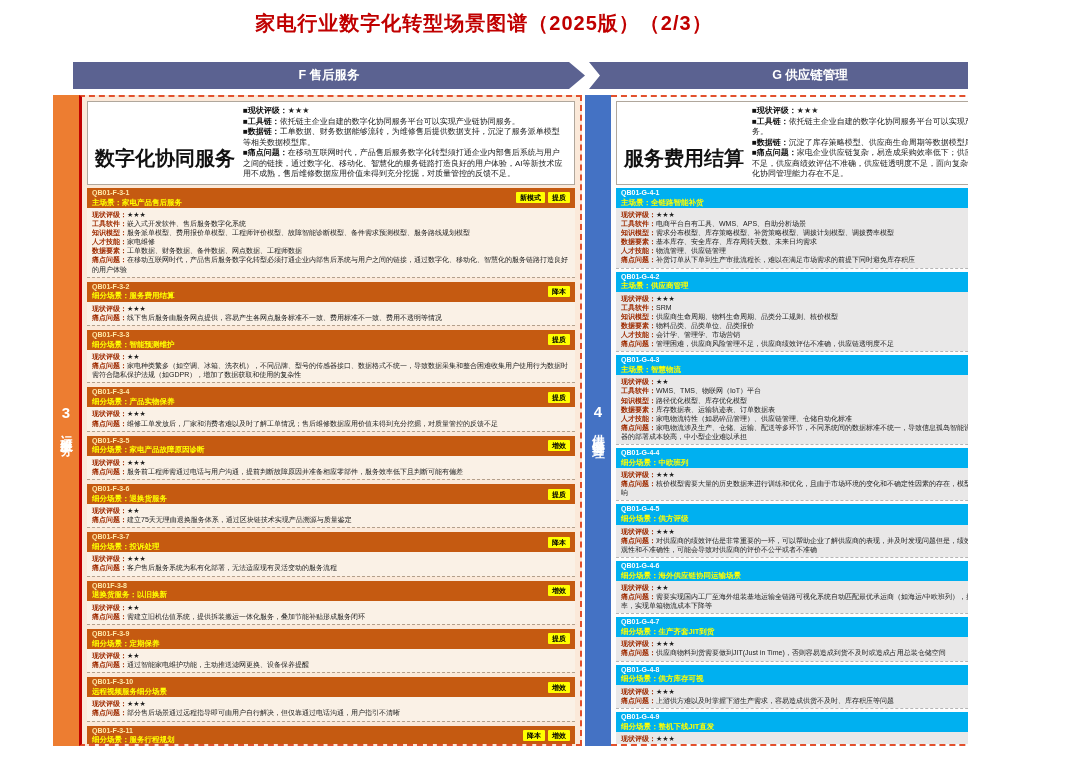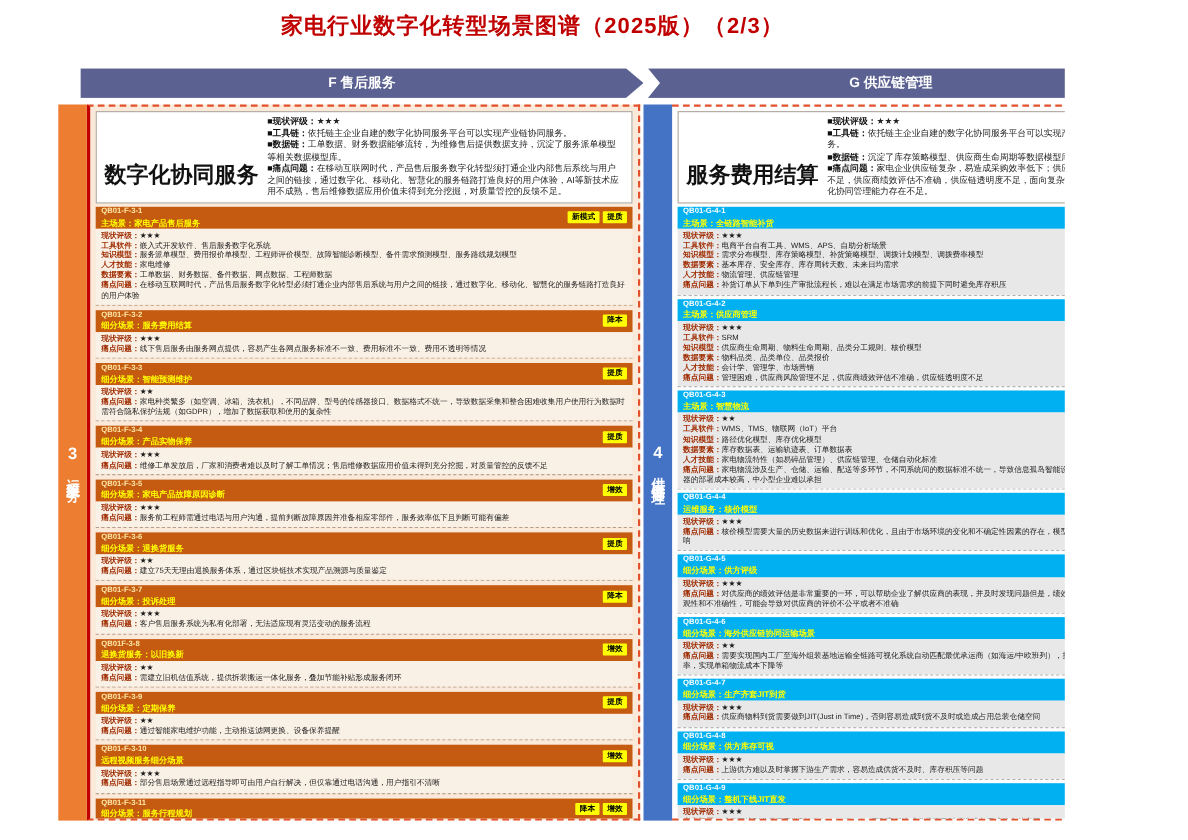--- a/index.html
+++ b/index.html
@@ -349,21 +349,21 @@
               <div class="row"><span class="lbl">知识模型：</span><span class="val">路径优化模型、库存优化模型</span></div>
               <div class="row"><span class="lbl">数据要素：</span><span class="val">库存数据表、运输轨迹表、订单数据表</span></div>
               <div class="row"><span class="lbl">人才技能：</span><span class="val">家电物流特性（如易碎品管理）、供应链管理、仓储自动化标准</span></div>
               <div class="row"><span class="lbl">痛点问题：</span><span class="val">家电物流涉及生产、仓储、运输、配送等多环节，不同系统间的数据标准不统一，导致信息孤岛智能设备和物联网传感器的部署成本较高，中小型企业难以承担</span></div>
             </div>
           </div>
           <div class="card">
             <div class="card-header">
               <div class="ht">
                 <div class="code">QB01-G-4-4</div>
-                <div class="scene">运维服务：核价模型</div>
+                <div class="scene">细分场景：中欧班列</div>
               </div>
               <div class="tags">
                 <span class="tag">降本</span>
               </div>
             </div>
             <div class="card-body">
               <div class="row"><span class="lbl">现状评级：</span><span class="val">★★★</span></div>
               <div class="row"><span class="lbl">痛点问题：</span><span class="val">核价模型需要大量的历史数据来进行训练和优化，且由于市场环境的变化和不确定性因素的存在，模型准确度会受到影响</span></div>
             </div>
           </div>

